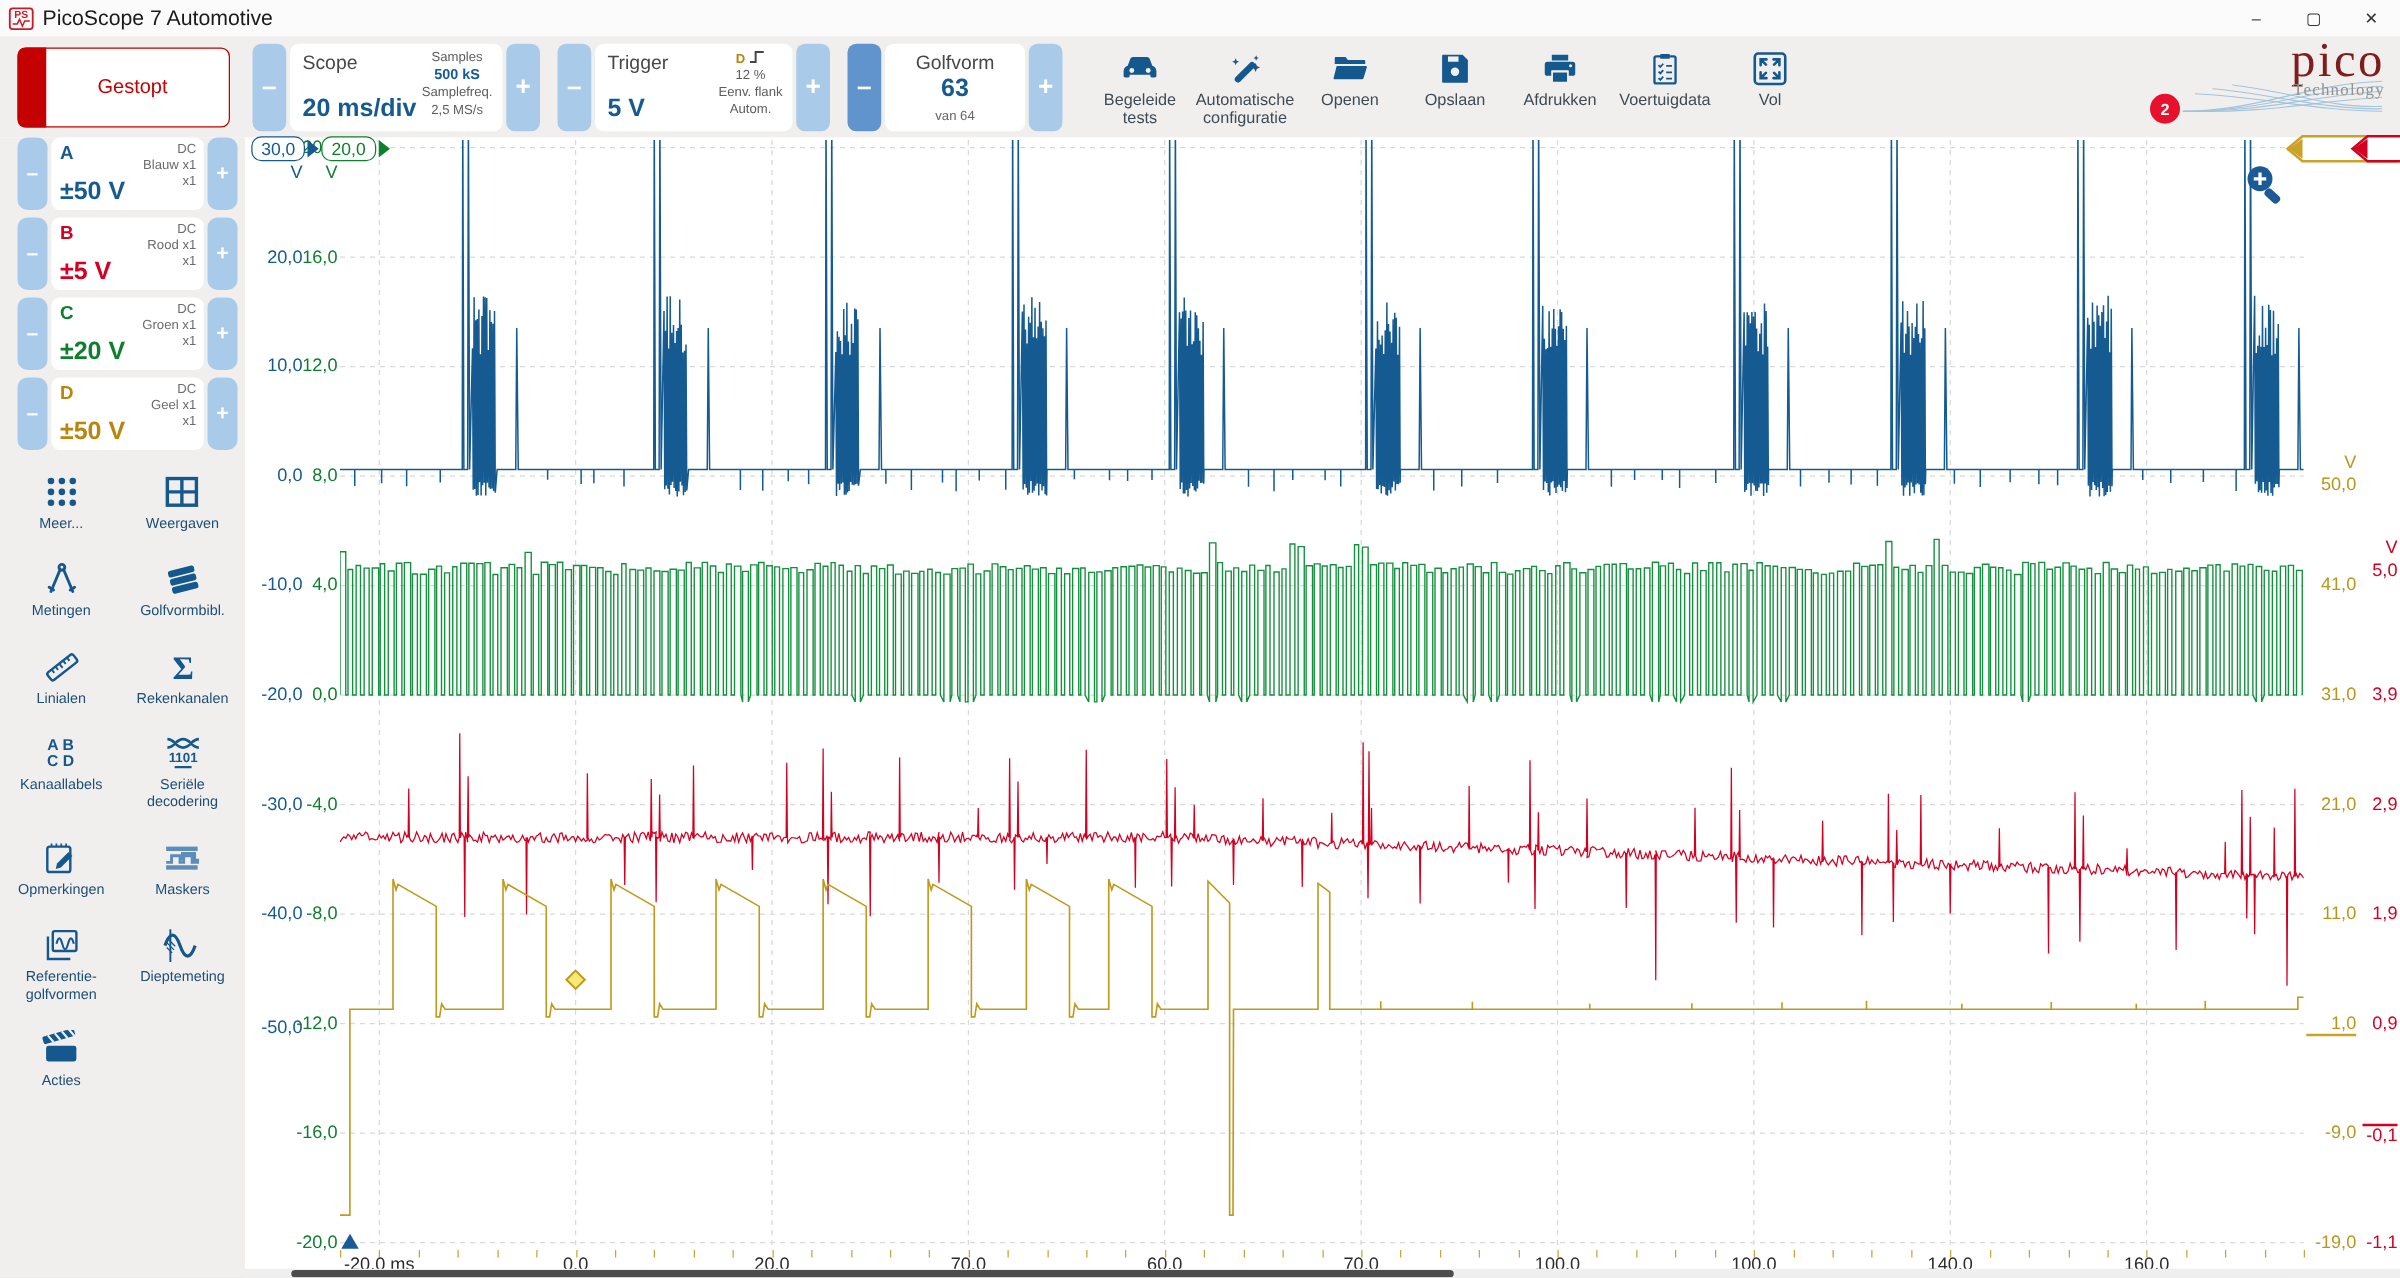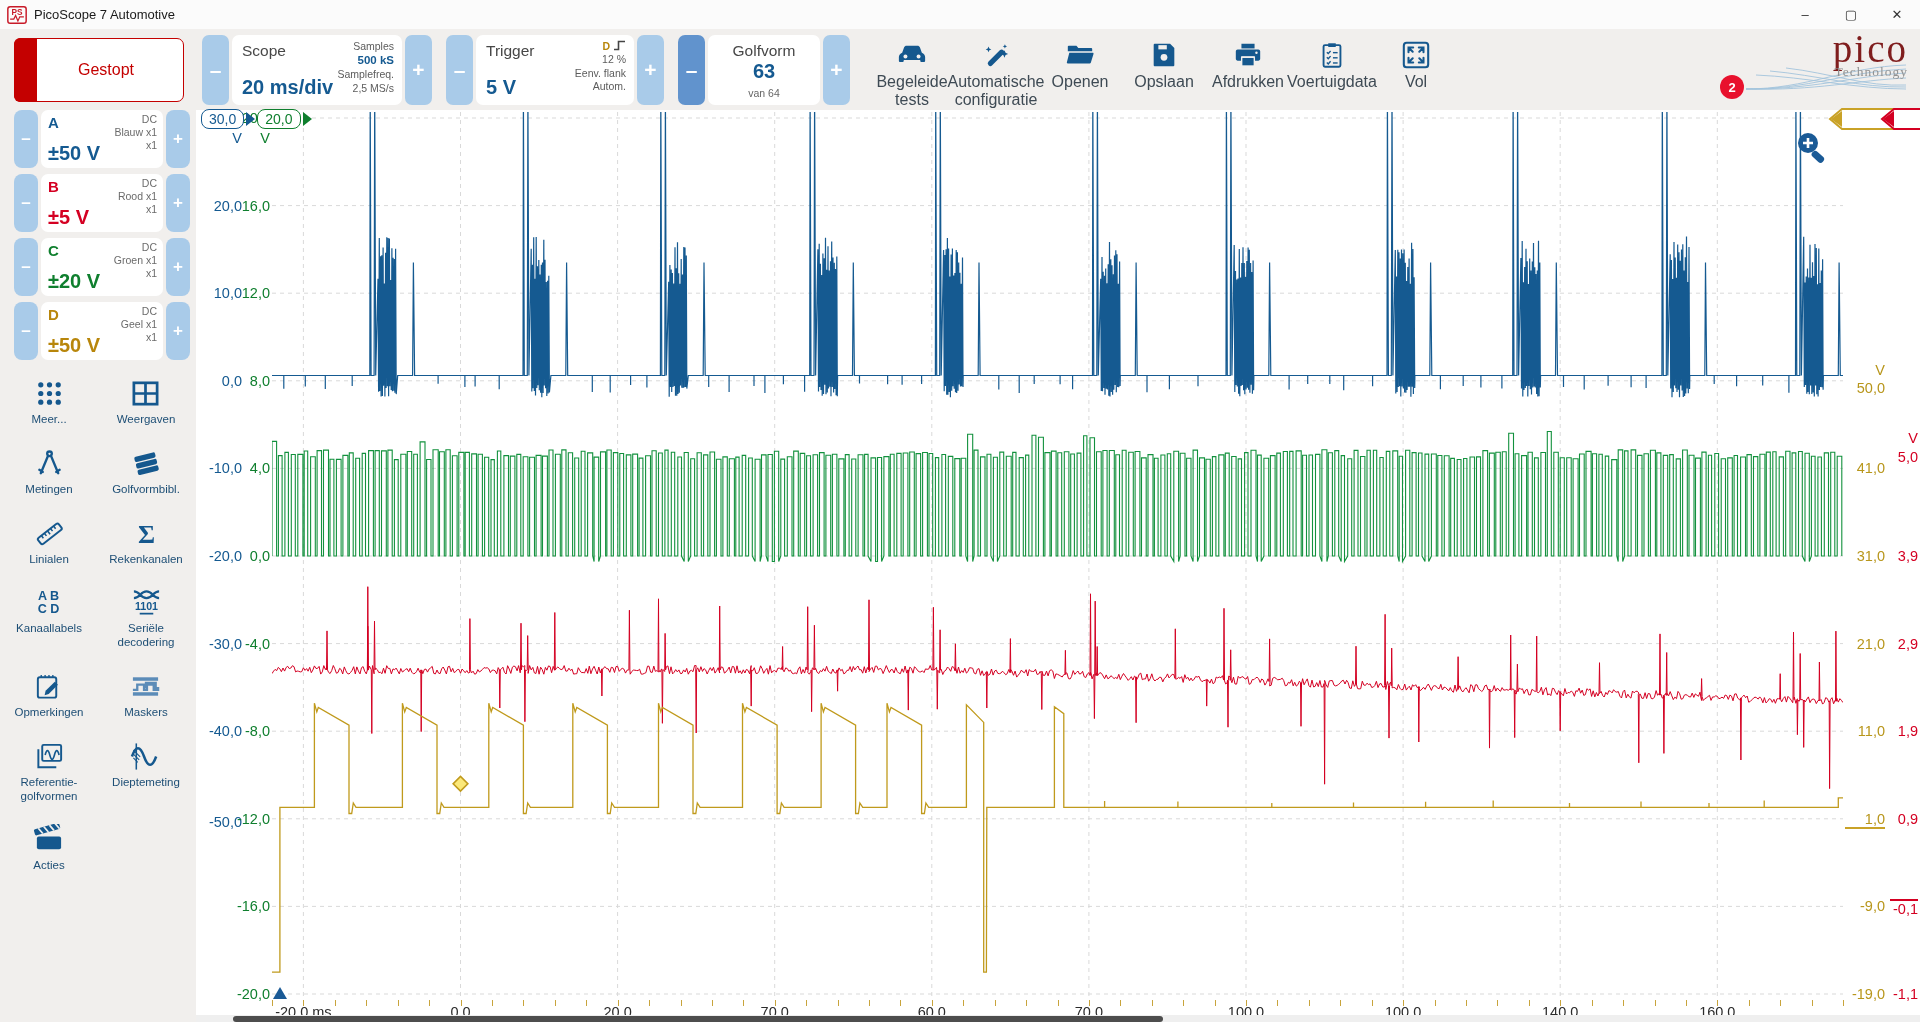--- a/index.html
+++ b/index.html
@@ -1,45 +1,45 @@
 <!DOCTYPE html>
 <html><head>
 <meta charset="utf-8">
 <style>
   html,body{margin:0;padding:0;background:#ddd;}
   .app{position:relative;width:1920px;height:1022px;background:#fff;overflow:hidden;
        font-family:"Liberation Sans",sans-serif;-webkit-font-smoothing:antialiased;}
   
   .titlebar{position:absolute;top:0;left:0;right:0;height:29px;background:#fbfbfb;display:flex;align-items:center;}
   .titlebar .appicon{width:22px;height:22px;margin:0 6px 0 6px;}
-  .titlebar .title{font-size:13px;color:#1a1a1a;}
+  .titlebar .title{font-size:17px;color:#1a1a1a;}
   .winbtns{position:absolute;right:0;top:0;height:29px;display:flex;}
   .winbtn{width:46px;height:29px;display:flex;align-items:center;justify-content:center;font-size:13px;color:#333;cursor:pointer;}
   
   .toolbar{position:absolute;top:29px;left:0;right:0;height:81px;background:#f1efed;display:flex;align-items:center;padding-left:14px;box-sizing:border-box;}
   .stopbtn{position:relative;width:168px;height:62px;background:#fff;border:1.5px solid #c40000;border-radius:7px;display:flex;align-items:center;justify-content:center;margin-right:18px;cursor:pointer;}
   .stopbtn .redblock{position:absolute;left:-1px;top:-1px;bottom:-1px;width:23px;background:#c40000;border-radius:6px 0 0 6px;}
   .stopbtn .stoplabel{color:#c40000;font-size:16px;margin-left:14px;}
   .pgroup{display:flex;align-items:stretch;height:70px;margin-right:14px;}
   .pmbtn{width:27px;border:none;border-radius:7px;background:#a9cbe9;color:#fff;font-size:21px;font-weight:bold;cursor:pointer;display:flex;align-items:center;justify-content:center;padding:0;}
   .pmbtn.dark{background:#6193cd;}
   .pcard{background:#fff;border-radius:7px;margin:0 3px;position:relative;padding:7px 10px;box-sizing:border-box;}
   .pcard .ptitle{font-size:15.5px;color:#474747;}
   .pcard .pvalue{font-size:20px;font-weight:bold;color:#155a91;position:absolute;left:10px;bottom:6px;}
-  .pcard .pright{position:absolute;right:8px;top:5px;text-align:right;font-size:10.5px;color:#5c5c5c;line-height:1.3;}
+  .pcard .pright{position:absolute;right:8px;top:5px;text-align:center;font-size:10.5px;color:#5c5c5c;line-height:1.3;}
   .pcard .pright b{color:#155a91;font-size:11.5px;}
   .pcard.center{text-align:center;}
   .pcard.center .ptitle{display:block;}
   .pcard.center .pvalue{position:static;display:block;}
   .pcard.center .psub{font-size:10.5px;color:#666;}
   .trigsrc{color:#b8860b;font-weight:bold;}
   .actions{display:flex;align-items:flex-start;height:64px;margin-left:6px;}
   .action{width:80px;display:flex;flex-direction:column;align-items:center;cursor:pointer;background:none;border:none;padding:0;margin:0 2px;font-family:inherit;}
   .action .aicon{width:30px;height:30px;color:#15588e;margin-top:2px;}
-  .action .alabel{font-size:16px;color:#3e4a54;margin-top:3px;text-align:center;line-height:1.15;}
+  .action .alabel{font-size:13px;color:#3e4a54;margin-top:3px;text-align:center;line-height:1.15;}
   .logo{position:absolute;right:12px;top:0px;width:170px;text-align:right;}
   .logo .brand{font-family:Liberation Serif, serif;font-size:39px;color:#7f1d1d;letter-spacing:2px;line-height:1.05;}
   .logo .waves{position:absolute;right:2px;top:34px;width:160px;height:32px;}
   .logo .sub{font-family:"Liberation Serif",serif;font-size:13.5px;color:#929292;letter-spacing:1px;margin-top:-6px;position:relative;}
   .badge{position:absolute;right:176px;top:46px;width:24px;height:24px;border-radius:50%;background:#e8112d;color:#fff;font-size:13px;font-weight:bold;display:flex;align-items:center;justify-content:center;}
   
   .sidebar{position:absolute;top:110px;left:0;width:196px;bottom:0;background:#f1efed;}
   .chrow{display:flex;margin:0 6px 6px 14px;height:58px;}
   .chrow .minus,.chrow .plus{width:24px;border:none;border-radius:8px;background:#a9cbe9;color:#fff;font-size:17px;font-weight:bold;cursor:pointer;padding:0;}
   .chcard{flex:1;background:#fff;border-radius:7px;margin:0 3px;position:relative;padding:4px 7px;box-sizing:border-box;cursor:pointer;}

